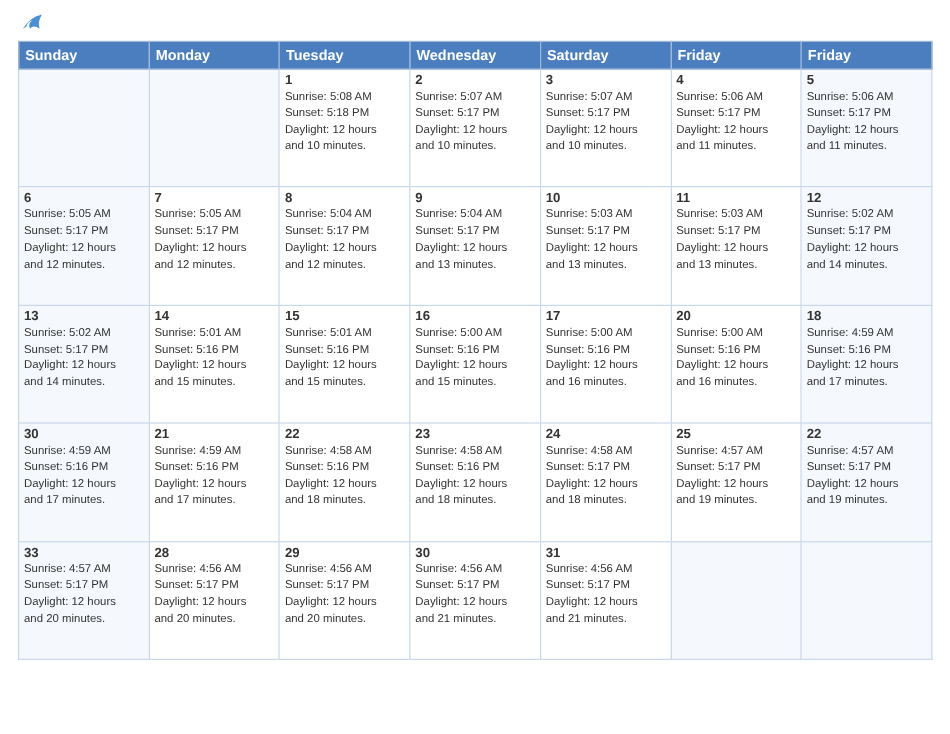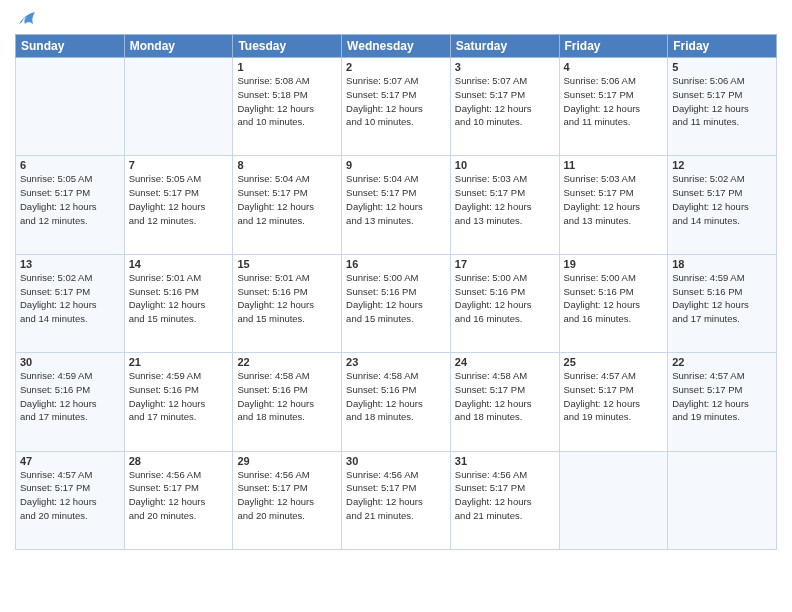--- a/index.html
+++ b/index.html
@@ -255,21 +255,21 @@
 and 15 minutes.</div>
           </td>
           <td>
             <div class="day-num">17</div>
             <div class="day-info" style="white-space: pre-line;">Sunrise: 5:00 AM
 Sunset: 5:16 PM
 Daylight: 12 hours
 and 16 minutes.</div>
           </td>
           <td>
-            <div class="day-num">19</div>
+            <div class="day-num">20</div>
             <div class="day-info" style="white-space: pre-line;">Sunrise: 5:00 AM
 Sunset: 5:16 PM
 Daylight: 12 hours
 and 16 minutes.</div>
           </td>
           <td class="weekend">
             <div class="day-num">18</div>
             <div class="day-info" style="white-space: pre-line;">Sunrise: 4:59 AM
 Sunset: 5:16 PM
 Daylight: 12 hours
@@ -322,21 +322,21 @@
           <td class="weekend">
             <div class="day-num">22</div>
             <div class="day-info" style="white-space: pre-line;">Sunrise: 4:57 AM
 Sunset: 5:17 PM
 Daylight: 12 hours
 and 19 minutes.</div>
           </td>
         </tr>
         <tr class="week-row">
           <td class="weekend">
-            <div class="day-num">47</div>
+            <div class="day-num">33</div>
             <div class="day-info" style="white-space: pre-line;">Sunrise: 4:57 AM
 Sunset: 5:17 PM
 Daylight: 12 hours
 and 20 minutes.</div>
           </td>
           <td>
             <div class="day-num">28</div>
             <div class="day-info" style="white-space: pre-line;">Sunrise: 4:56 AM
 Sunset: 5:17 PM
 Daylight: 12 hours

